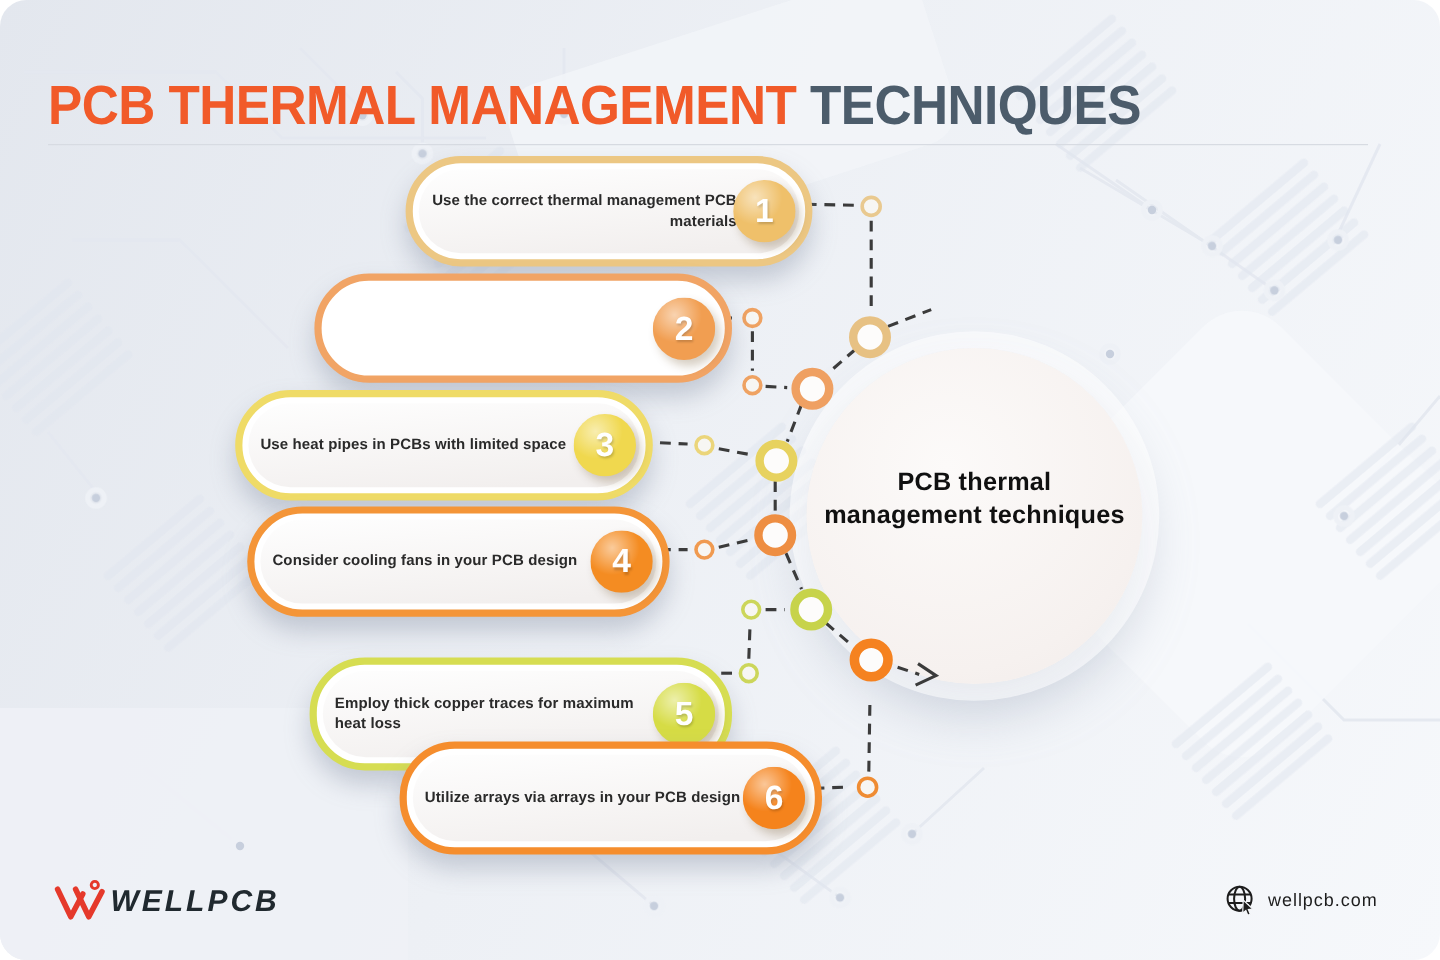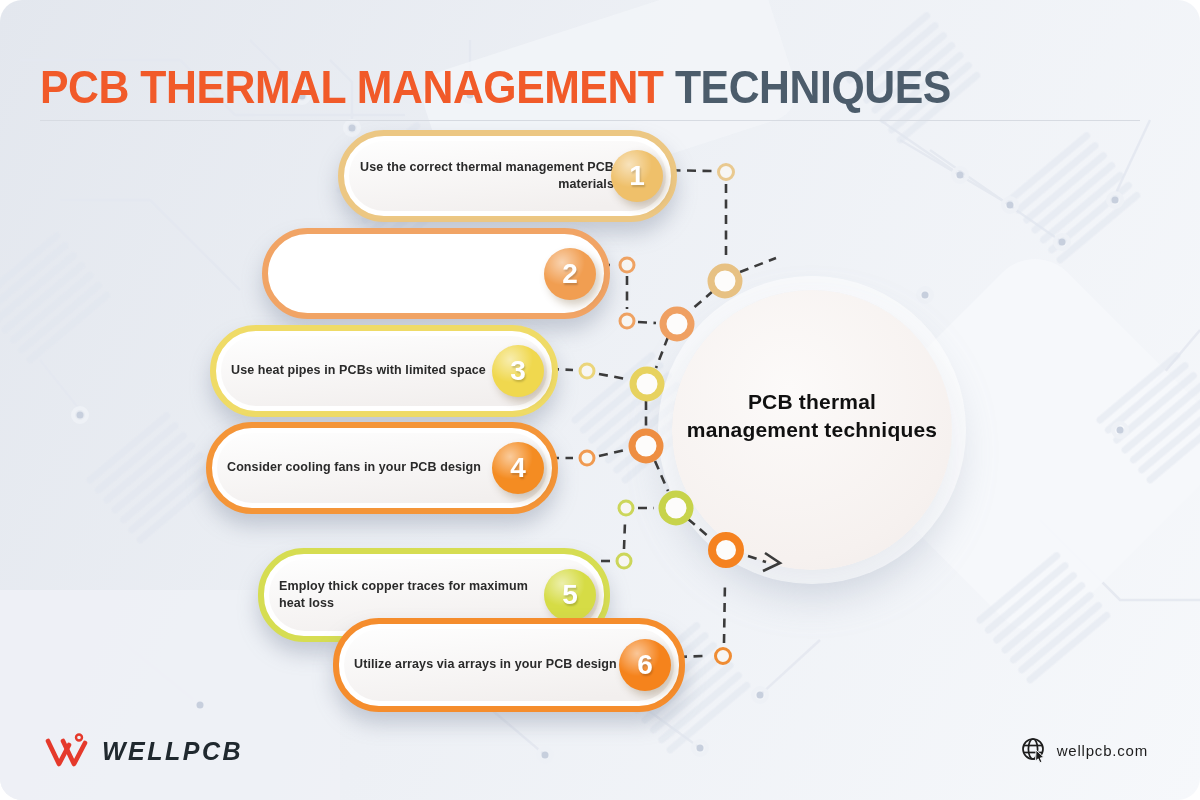--- a/index.html
+++ b/index.html
@@ -41,38 +41,38 @@
     position:absolute;right:8px;top:50%;width:52px;height:52px;margin-top:-26px;
     border-radius:50%;
     background:radial-gradient(circle at 35% 28%,rgba(255,255,255,0.55) 0%,rgba(255,255,255,0) 45%),var(--n,#f19e51);
     color:#fff;font-size:28px;font-weight:bold;
     display:flex;align-items:center;justify-content:center;
     box-shadow:4px 5px 8px rgba(90,60,10,0.25);
     text-shadow:1px 2px 2px rgba(0,0,0,0.18);
   }
   #pill1{left:338px;top:130px;width:327px;height:80px;text-align:right;}
   #pill2{left:262px;top:228px;width:336px;height:79px;}
-  #pill3{left:210px;top:325px;width:336px;height:80px;}
+  #pill3{left:196px;top:325px;width:336px;height:80px;}
   #pill4{left:206px;top:422px;width:340px;height:80px;}
   #pill5{left:258px;top:548px;width:340px;height:82px;}
   #pill6{left:333px;top:618px;width:340px;height:82px;}
   #title{
     position:absolute;z-index:3;left:40px;top:60px;margin:0;
     font-size:46px;font-weight:bold;letter-spacing:-.5px;white-space:nowrap;
     transform:scaleX(0.93);transform-origin:left center;
   }
   #title .main{color:#f15a29;}
   #title .accent{color:#4c5c6b;}
   #title-rule{
     position:absolute;z-index:3;left:40px;top:120px;width:1100px;height:0;
     border-top:1.5px solid #d7dbe2;
   }
   #footer-logo{
     position:absolute;z-index:3;left:44px;top:732px;
-    display:flex;align-items:center;gap:10px;
+    display:flex;align-items:center;gap:0;
   }
   #footer-logo .brand{
     font-size:25px;font-weight:800;font-style:italic;color:#20292f;letter-spacing:2.5px;
   }
   #footer-site{
     position:absolute;z-index:3;right:52px;top:736px;
     display:flex;align-items:center;gap:9px;
   }
   #footer-site .url{font-size:15px;color:#1d1d1d;letter-spacing:.8px;}
 </style>

